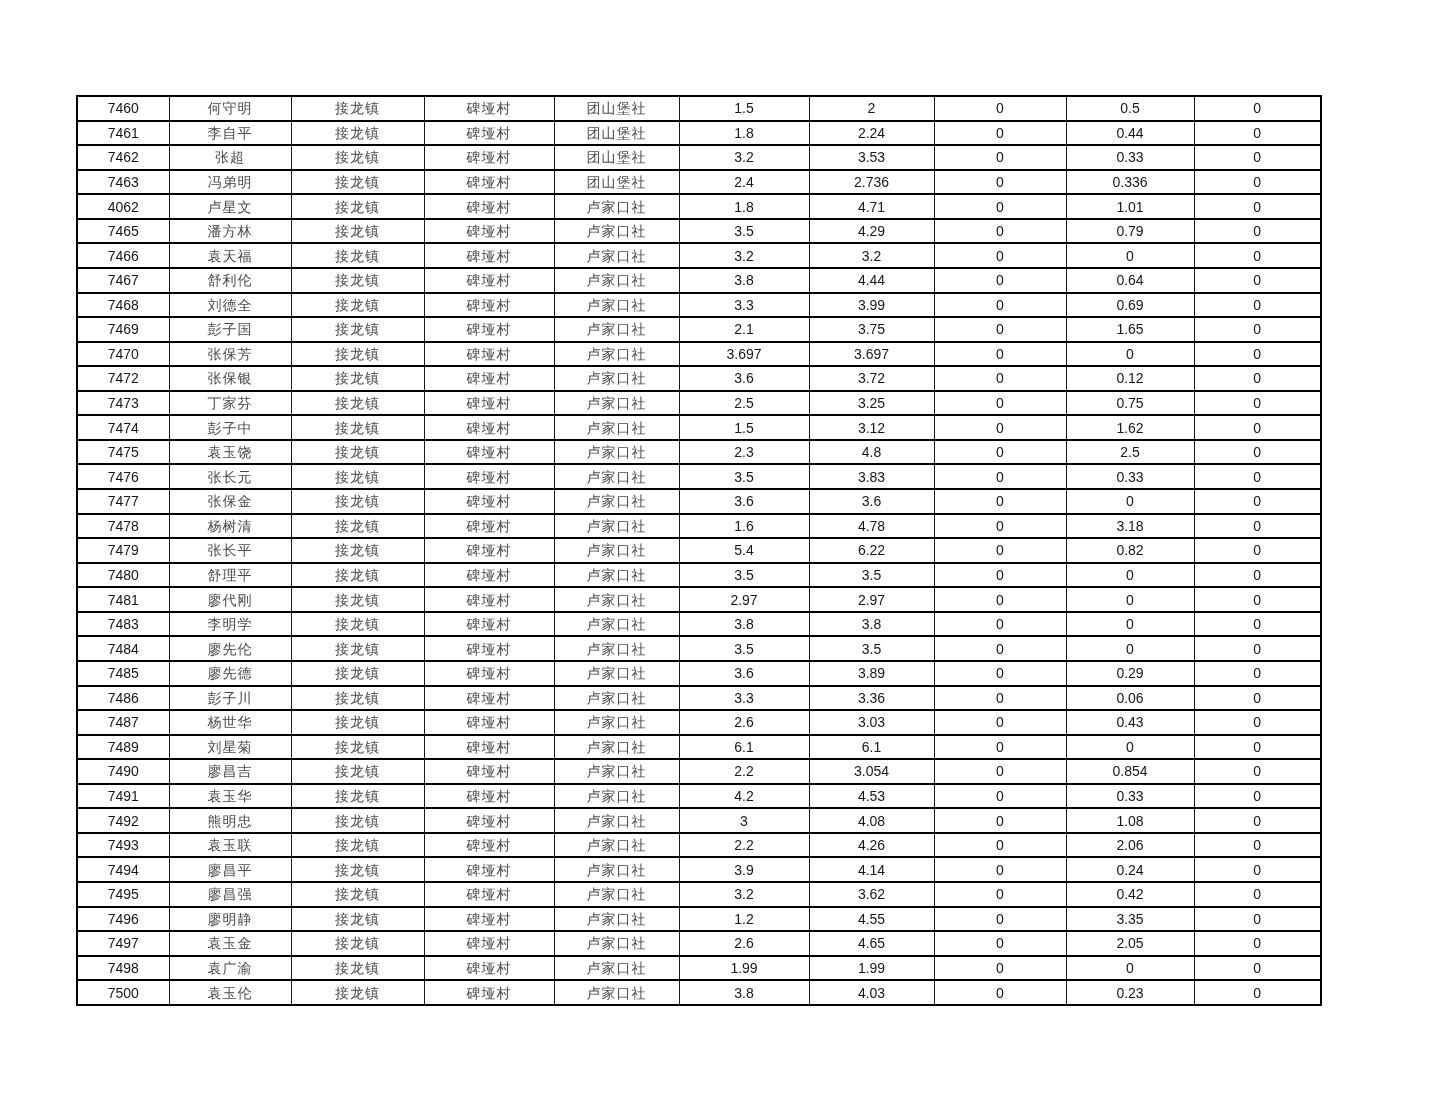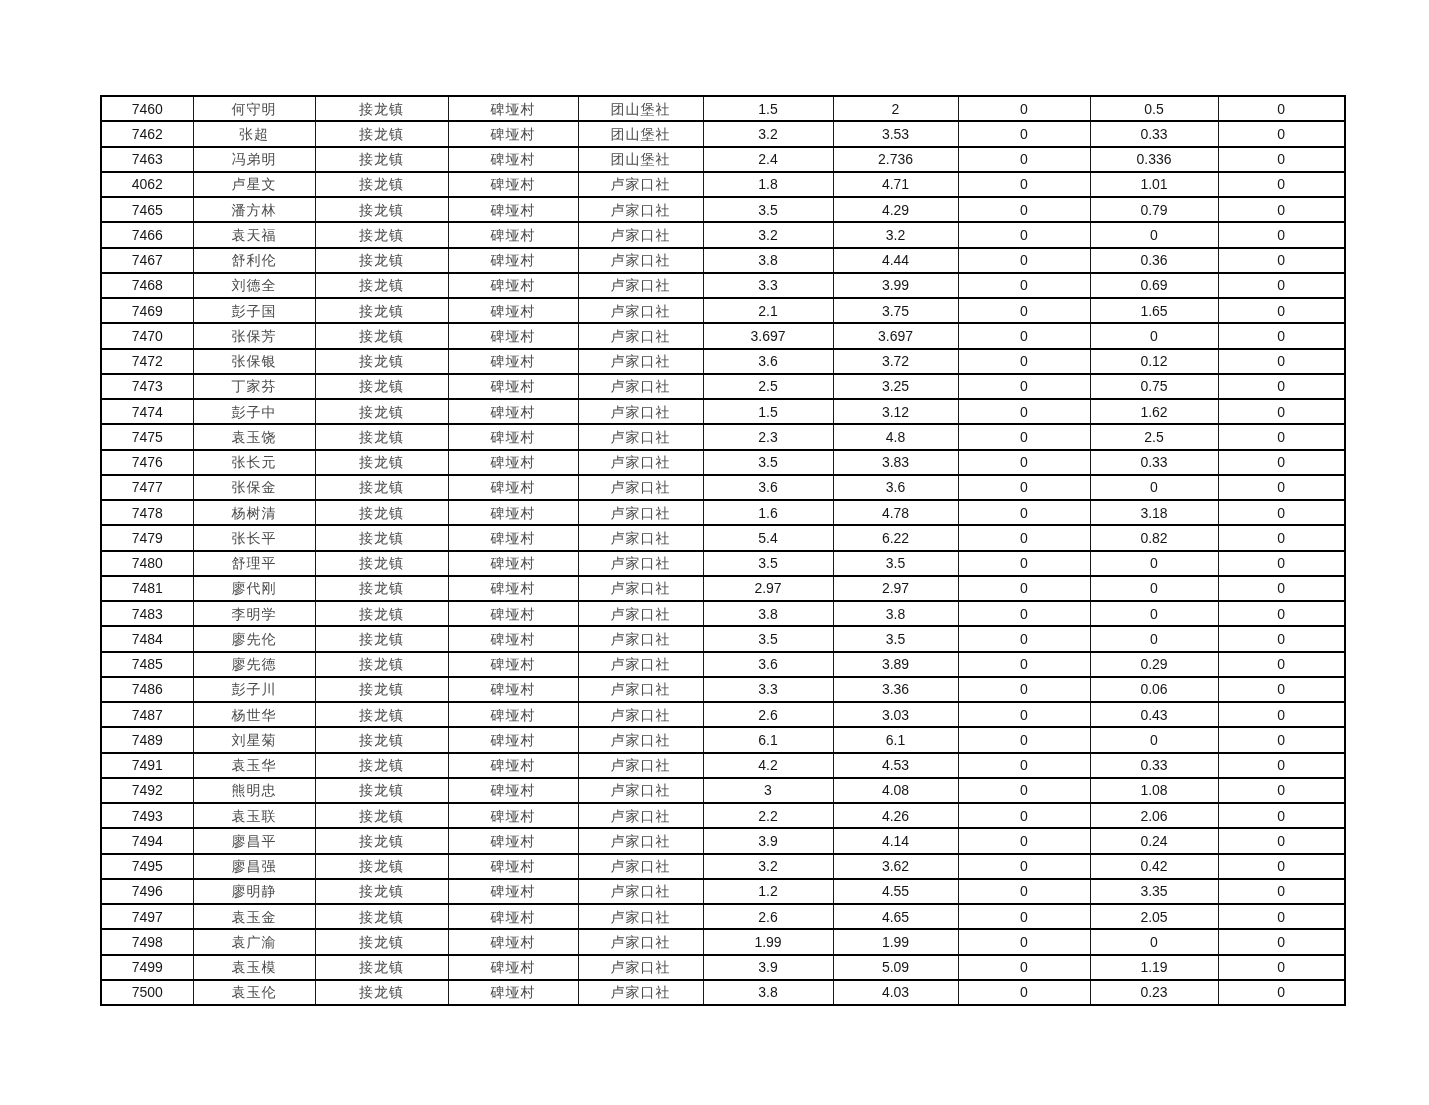--- a/index.html
+++ b/index.html
@@ -12,21 +12,21 @@
     font-family: "Liberation Sans", "DejaVu Sans", sans-serif;
   }
   .sheet {
     position: relative;
     width: 1429px;
     height: 1105px;
     background: #ffffff;
   }
   table.data-grid {
     position: absolute;
-    left: 100px;
+    left: 76px;
     top: 95px;
     width: 1244px;
     height: 911px;
     border-collapse: collapse;
     table-layout: fixed;
     border: 2px solid #000000;
   }
   table.data-grid td {
     border-left: 1px solid #1a1a1a;
     border-right: 1px solid #1a1a1a;
@@ -83,20 +83,32 @@
     <td>接龙镇</td>
     <td>碑垭村</td>
     <td>团山堡社</td>
     <td>1.5</td>
     <td>2</td>
     <td>0</td>
     <td>0.5</td>
     <td>0</td>
   </tr>
         <tr>
+    <td>7461</td>
+    <td>李自平</td>
+    <td>接龙镇</td>
+    <td>碑垭村</td>
+    <td>团山堡社</td>
+    <td>1.8</td>
+    <td>2.24</td>
+    <td>0</td>
+    <td>0.44</td>
+    <td>0</td>
+  </tr>
+        <tr>
     <td>7462</td>
     <td>张超</td>
     <td>接龙镇</td>
     <td>碑垭村</td>
     <td>团山堡社</td>
     <td>3.2</td>
     <td>3.53</td>
     <td>0</td>
     <td>0.33</td>
     <td>0</td>
@@ -151,21 +163,21 @@
   </tr>
         <tr>
     <td>7467</td>
     <td>舒利伦</td>
     <td>接龙镇</td>
     <td>碑垭村</td>
     <td>卢家口社</td>
     <td>3.8</td>
     <td>4.44</td>
     <td>0</td>
-    <td>0.36</td>
+    <td>0.64</td>
     <td>0</td>
   </tr>
         <tr>
     <td>7468</td>
     <td>刘德全</td>
     <td>接龙镇</td>
     <td>碑垭村</td>
     <td>卢家口社</td>
     <td>3.3</td>
     <td>3.99</td>
@@ -383,20 +395,32 @@
     <td>接龙镇</td>
     <td>碑垭村</td>
     <td>卢家口社</td>
     <td>6.1</td>
     <td>6.1</td>
     <td>0</td>
     <td>0</td>
     <td>0</td>
   </tr>
         <tr>
+    <td>7490</td>
+    <td>廖昌吉</td>
+    <td>接龙镇</td>
+    <td>碑垭村</td>
+    <td>卢家口社</td>
+    <td>2.2</td>
+    <td>3.054</td>
+    <td>0</td>
+    <td>0.854</td>
+    <td>0</td>
+  </tr>
+        <tr>
     <td>7491</td>
     <td>袁玉华</td>
     <td>接龙镇</td>
     <td>碑垭村</td>
     <td>卢家口社</td>
     <td>4.2</td>
     <td>4.53</td>
     <td>0</td>
     <td>0.33</td>
     <td>0</td>
@@ -476,32 +500,20 @@
         <tr>
     <td>7498</td>
     <td>袁广渝</td>
     <td>接龙镇</td>
     <td>碑垭村</td>
     <td>卢家口社</td>
     <td>1.99</td>
     <td>1.99</td>
     <td>0</td>
     <td>0</td>
-    <td>0</td>
-  </tr>
-        <tr>
-    <td>7499</td>
-    <td>袁玉模</td>
-    <td>接龙镇</td>
-    <td>碑垭村</td>
-    <td>卢家口社</td>
-    <td>3.9</td>
-    <td>5.09</td>
-    <td>0</td>
-    <td>1.19</td>
     <td>0</td>
   </tr>
         <tr>
     <td>7500</td>
     <td>袁玉伦</td>
     <td>接龙镇</td>
     <td>碑垭村</td>
     <td>卢家口社</td>
     <td>3.8</td>
     <td>4.03</td>

